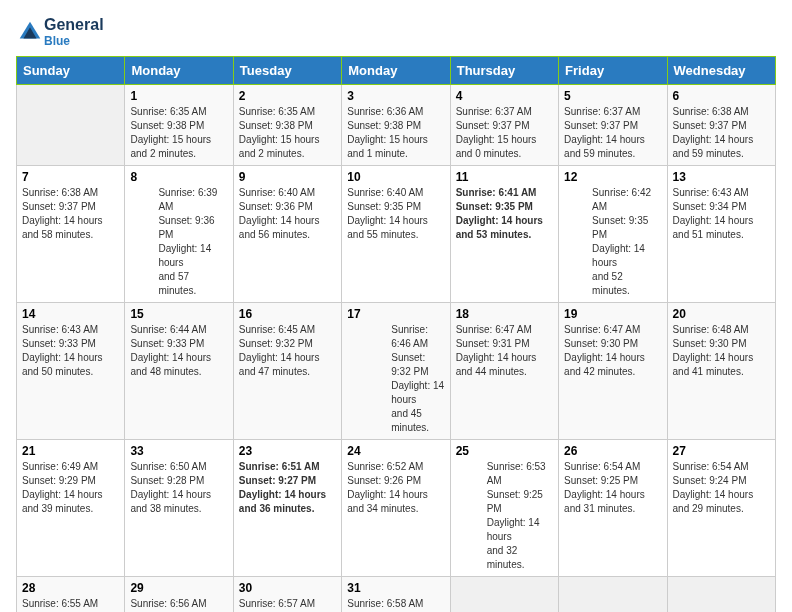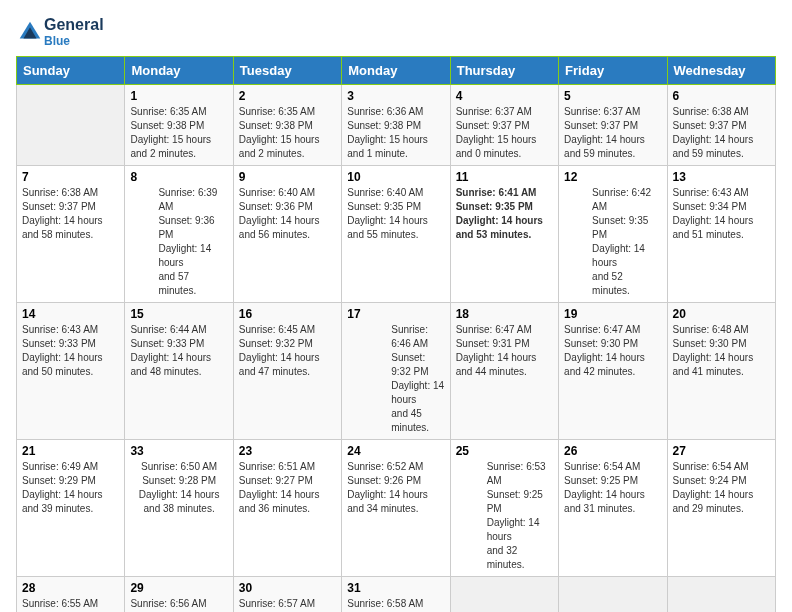--- a/index.html
+++ b/index.html
@@ -263,28 +263,28 @@
       <tr>
         <td>
           <span class="day-number">21</span>
           <div class="day-info" style="white-space: pre-line;">Sunrise: 6:49 AM
 Sunset: 9:29 PM
 Daylight: 14 hours
 and 39 minutes.</div>
         </td>
         <td>
           <span class="day-number">33</span>
-          <div class="day-info" style="white-space: pre-line; text-align: center;">Sunrise: 6:50 AM
+          <div class="day-info" style="white-space: pre-line;">Sunrise: 6:50 AM
 Sunset: 9:28 PM
 Daylight: 14 hours
 and 38 minutes.</div>
         </td>
         <td>
           <span class="day-number">23</span>
-          <div class="day-info" style="white-space: pre-line;">Sunrise: 6:51 AM
+          <div class="day-info" style="white-space: pre-line; font-weight: bold;">Sunrise: 6:51 AM
 Sunset: 9:27 PM
 Daylight: 14 hours
 and 36 minutes.</div>
         </td>
         <td>
           <span class="day-number">24</span>
           <div class="day-info" style="white-space: pre-line;">Sunrise: 6:52 AM
 Sunset: 9:26 PM
 Daylight: 14 hours
 and 34 minutes.</div>

